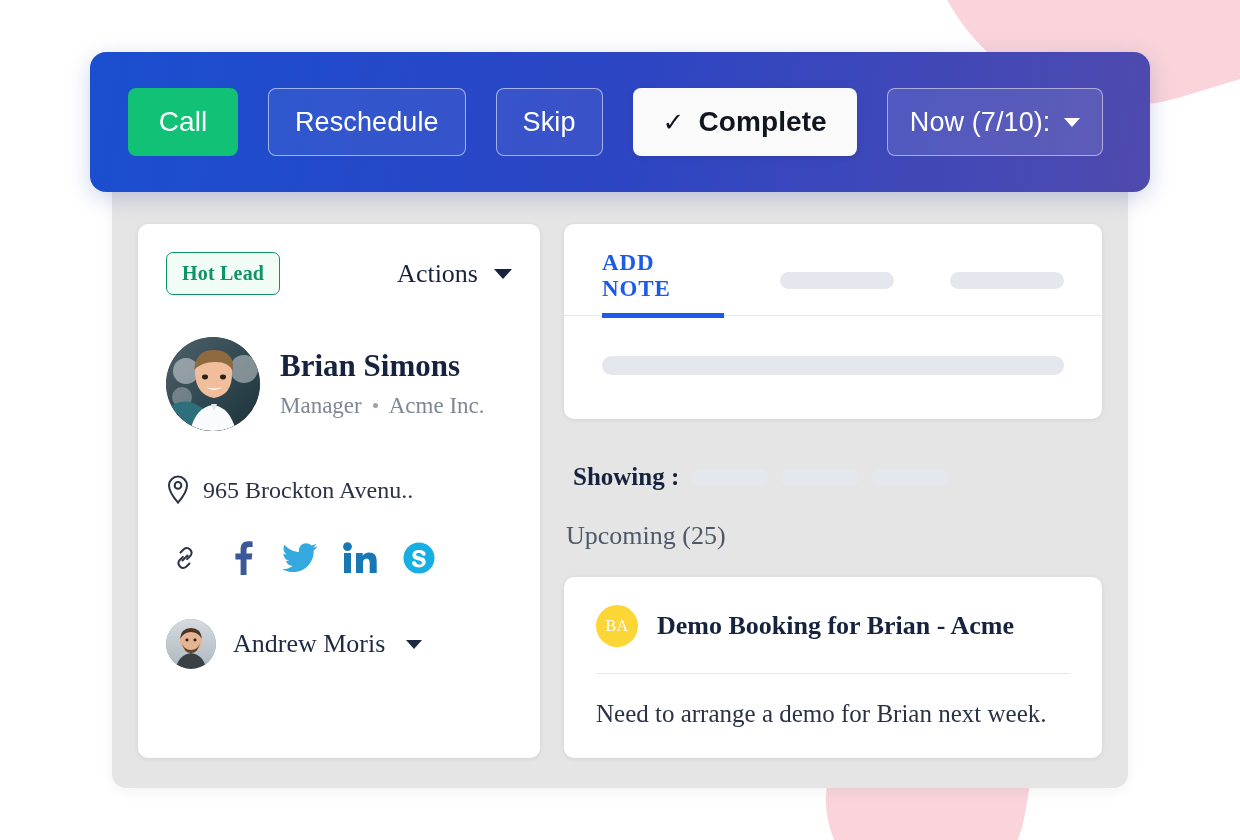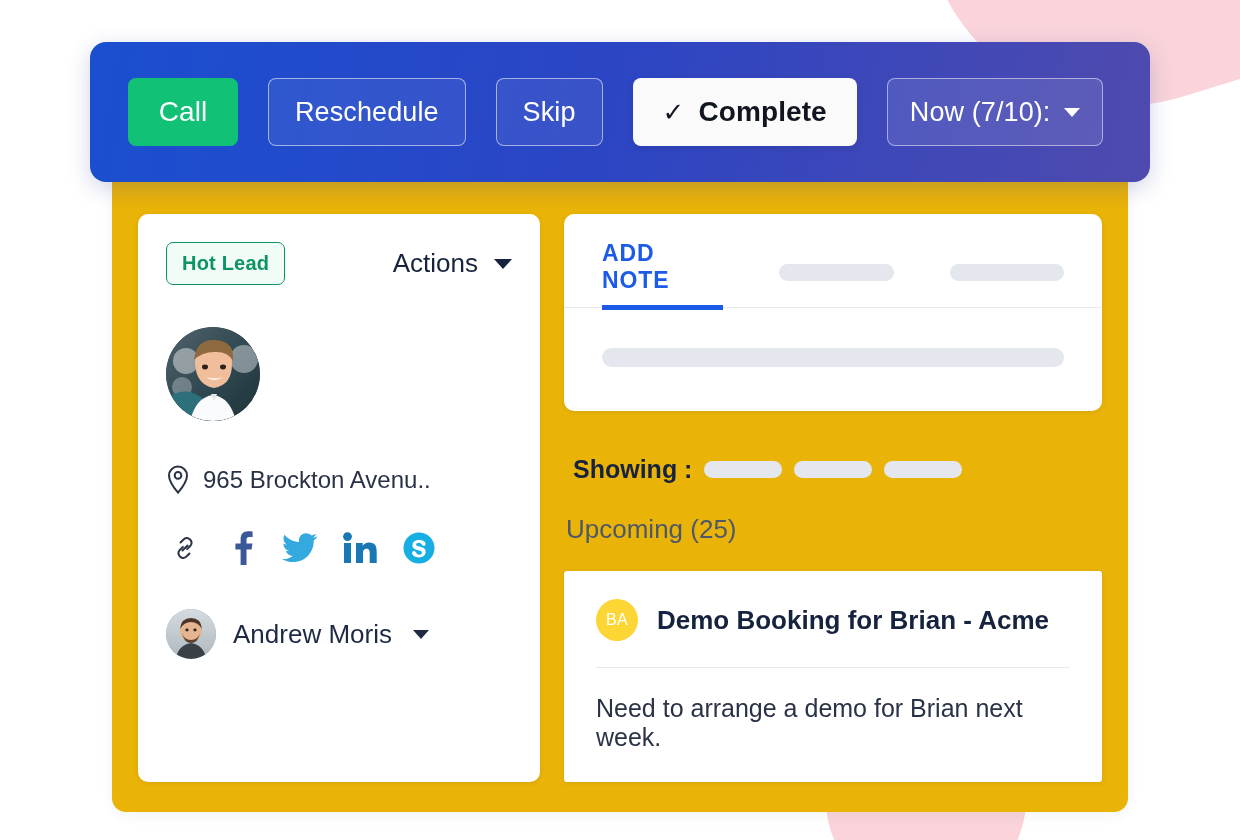--- a/index.html
+++ b/index.html
@@ -37,21 +37,21 @@
     width: 200px;
     height: 190px;
     border-radius: 0 0 110px 110px;
     transform: rotate(10deg);
   }
 
   
   .stage {
     position: absolute;
     left: 90px;
-    top: 42px;
+    top: 52px;
     width: 1060px;
     z-index: 2;
   }
 
   
   .actionbar {
     height: 140px;
     border-radius: 16px;
     background: linear-gradient(100deg, #1A4FD0 0%, #2B45C4 48%, #4F4AAE 100%);
     display: flex;
@@ -114,28 +114,29 @@
     width: 0; height: 0;
     border-left: 8px solid transparent;
     border-right: 8px solid transparent;
     border-top: 9px solid #ffffff;
     display: inline-block;
   }
 
   
   .panel {
     margin: -14px 22px 0 22px;
-    background: #eab308;
+    background: #e5e5e5;
     border-radius: 14px;
     padding: 46px 26px 30px 26px;
     display: flex;
     gap: 24px;
     position: relative;
     z-index: 1;
     box-shadow: 0 4px 14px rgba(20,30,60,0.05);
+    font-family: Liberation Serif, serif;
   }
 
   
   .lead-card {
     width: 402px;
     background: #ffffff;
     border-radius: 10px;
     padding: 28px 28px 30px 28px;
     box-shadow: 0 1px 5px rgba(20,30,60,0.09);
     flex: 0 0 auto;
@@ -311,21 +312,21 @@
   .upcoming-label {
     margin-top: 30px;
     padding-left: 2px;
     font-size: 26px;
     color: #4E5868;
   }
 
   .event-card {
     margin-top: 26px;
     background: #ffffff;
-    border-radius: 3px;
+    border-radius: 10px;
     box-shadow: 0 1px 5px rgba(20,30,60,0.09);
     padding: 28px 32px 30px 32px;
   }
   .event-head {
     display: flex;
     align-items: center;
     gap: 19px;
   }
   .event-badge {
     width: 42px; height: 42px;
@@ -412,20 +413,28 @@
               <path d="M24 94 Q30 70 47 68 Q64 70 70 94 Z" fill="#FAFBFC"></path>
               <path d="M29 36 Q29 16 48 16 Q67 16 66 37 Q66 58 48 61 Q30 58 29 36 Z" fill="#F0BE9B"></path>
               <path d="M28 33 Q30 12 49 13 Q69 14 67 34 Q62 24 48 25 Q36 25 28 33 Z" fill="#8F6A3F"></path>
               <ellipse cx="39" cy="40" rx="3" ry="2.4" fill="#2B2118"></ellipse>
               <ellipse cx="57" cy="40" rx="3" ry="2.4" fill="#2B2118"></ellipse>
               <path d="M40 50 Q48 56 57 50 Q49 53 40 50 Z" fill="#ffffff"></path>
               <path d="M45 67 L48 74 L51 67 Z" fill="#E4E7EA"></path>
             </g>
           </svg>
         </div>
+        <div>
+          <div class="person-name">Brian Simons</div>
+          <div class="person-sub">
+            <span>Manager</span>
+            <span class="dot-sep"></span>
+            <span>Acme Inc.</span>
+          </div>
+        </div>
       </div>
 
       <div class="address-row">
         <svg width="24" height="30" viewBox="0 0 24 30">
           <path d="M12 1.6c-5 0-9 3.9-9 8.8 0 6.6 9 17.2 9 17.2s9-10.6 9-17.2c0-4.9-4-8.8-9-8.8z" fill="none" stroke="#2A3245" stroke-width="2"></path>
           <circle cx="12" cy="10.4" r="3.3" fill="none" stroke="#2A3245" stroke-width="2"></circle>
         </svg>
         <span class="address-text">965 Brockton Avenu..</span>
       </div>
 

